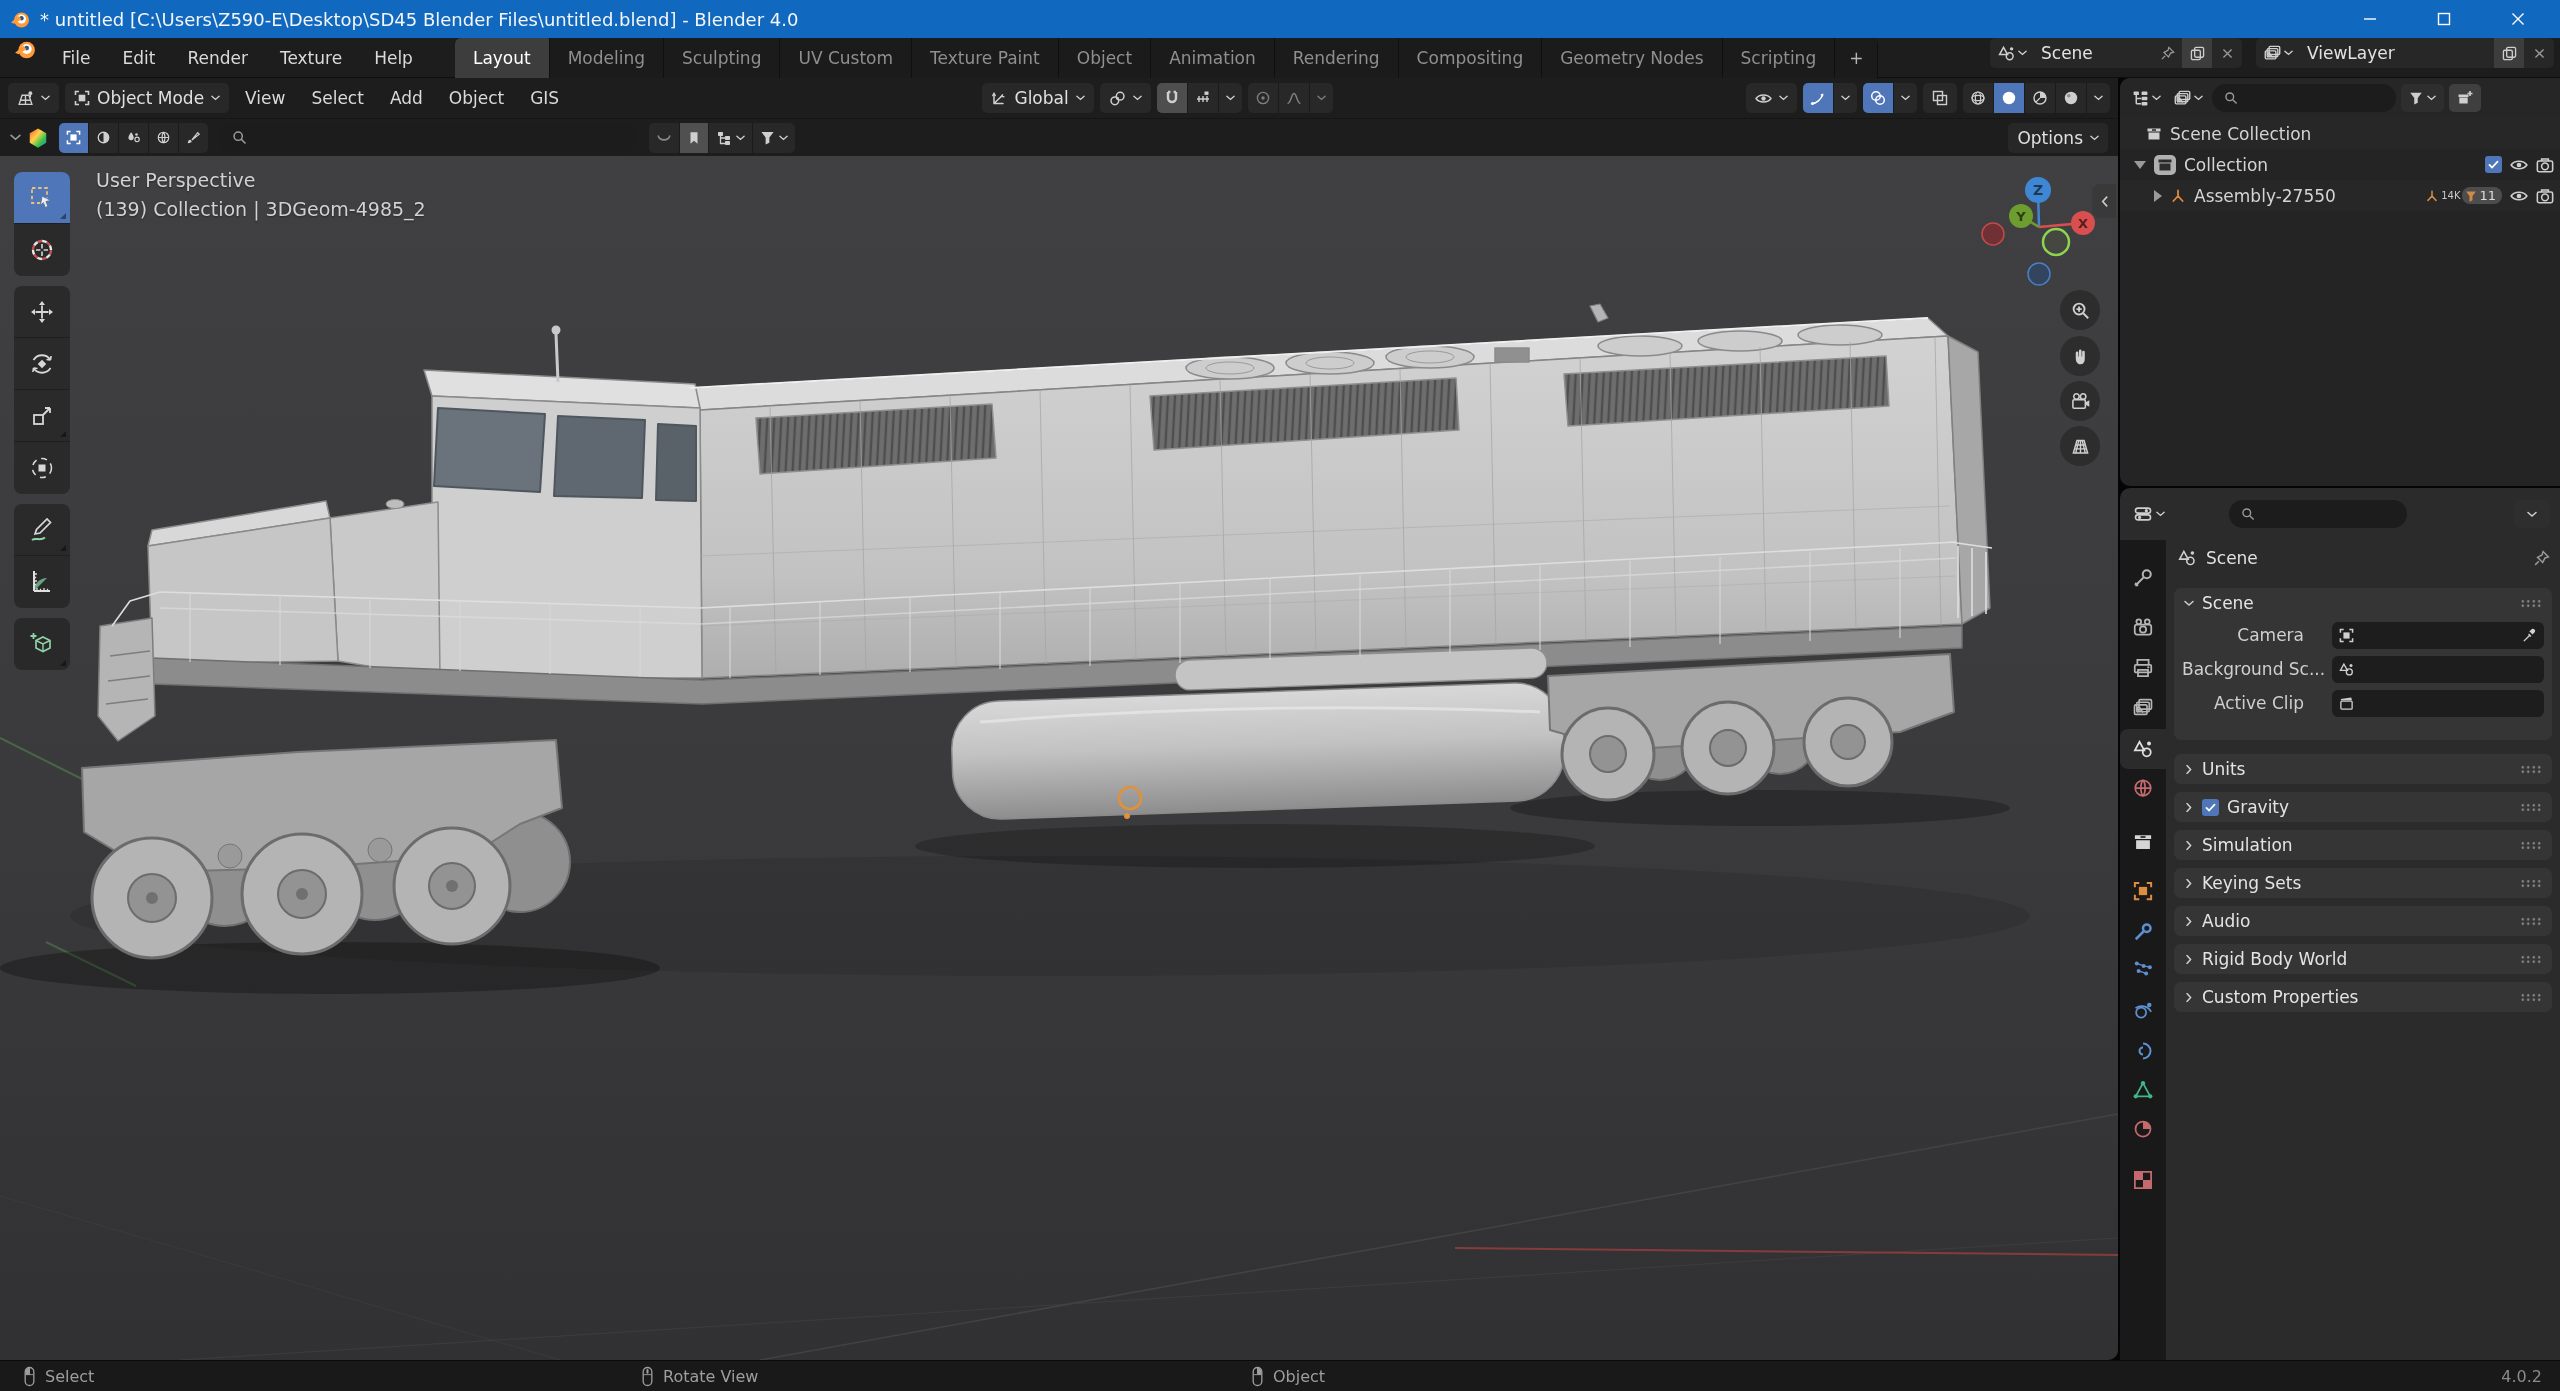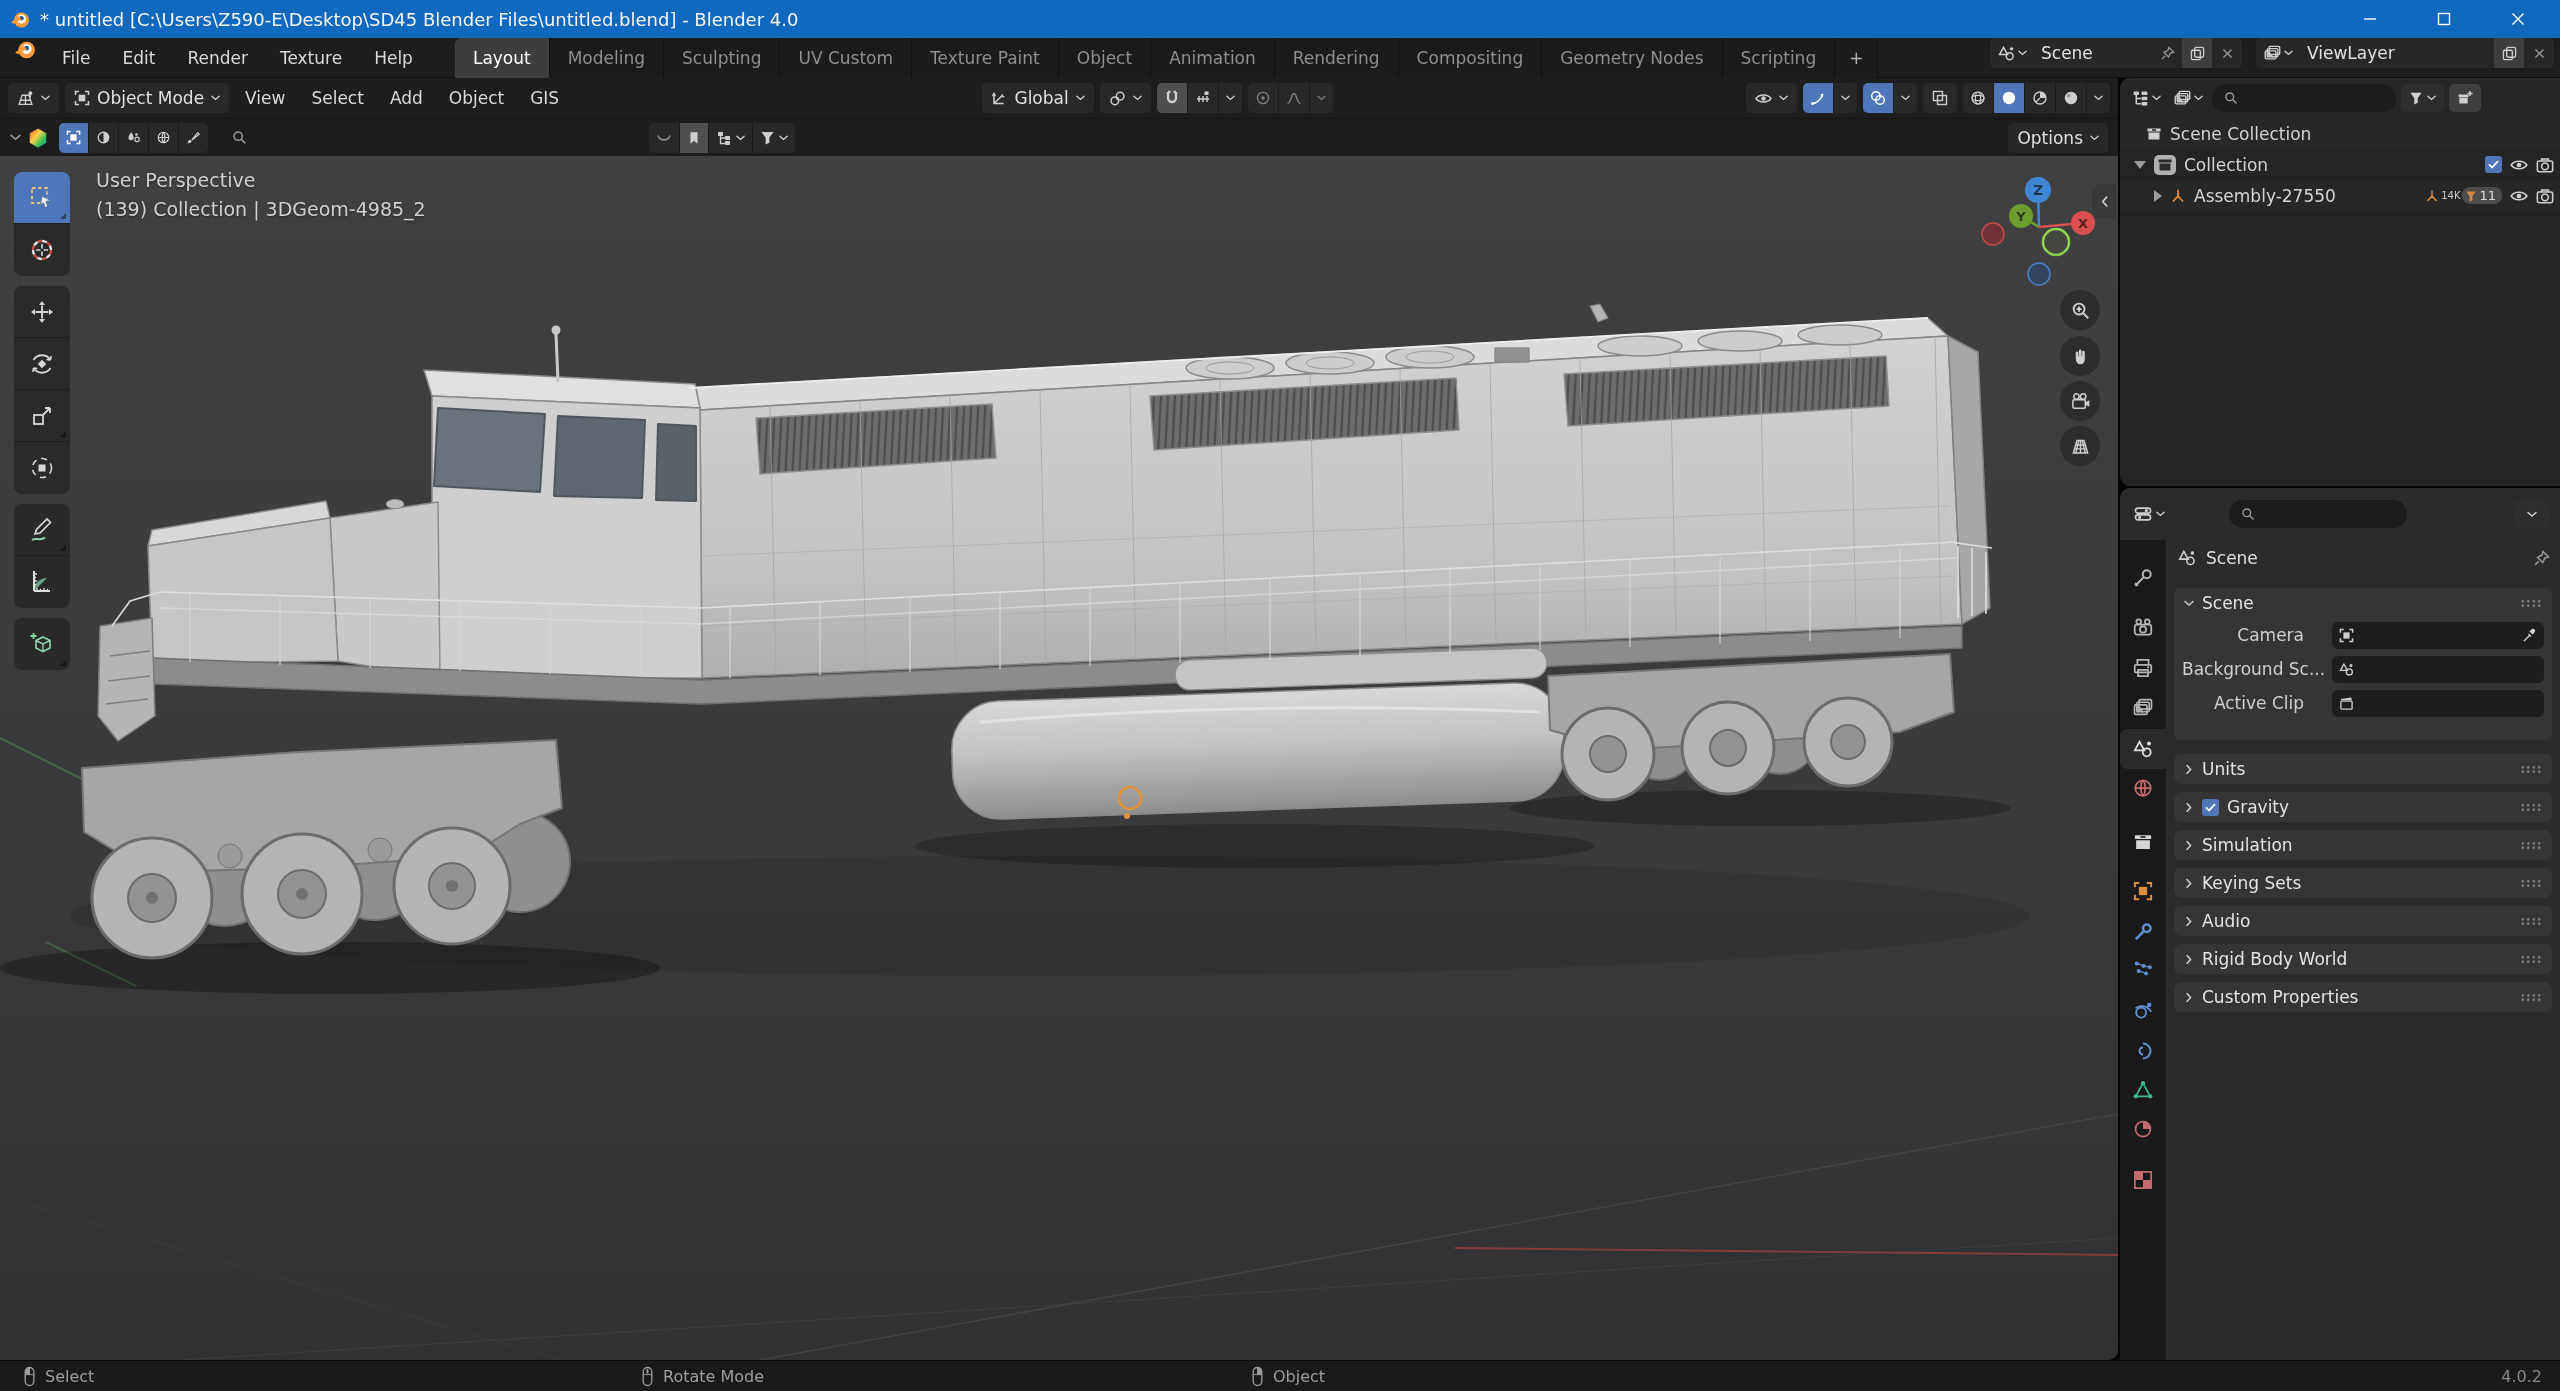--- a/index.html
+++ b/index.html
@@ -1361,21 +1361,21 @@
   <div class="sb-item" style="left:22px">
     <svg class="ic" width="15" height="21" style="color:#9e9e9e">
         <use href="#i-mouse-l"></use>
       </svg>
     <span>Select</span>
   </div>
   <div class="sb-item" style="left:640px">
     <svg class="ic" width="15" height="21" style="color:#9e9e9e">
         <use href="#i-mouse-m"></use>
       </svg>
-    <span>Rotate Mode</span>
+    <span>Rotate View</span>
   </div>
   <div class="sb-item" style="left:1250px">
     <svg class="ic" width="15" height="21" style="color:#9e9e9e">
         <use href="#i-mouse-r"></use>
       </svg>
     <span>Object</span>
   </div>
   <div class="sb-item" style="right:18px;color:#8a8a8a">4.0.2</div>
 </div>
 

